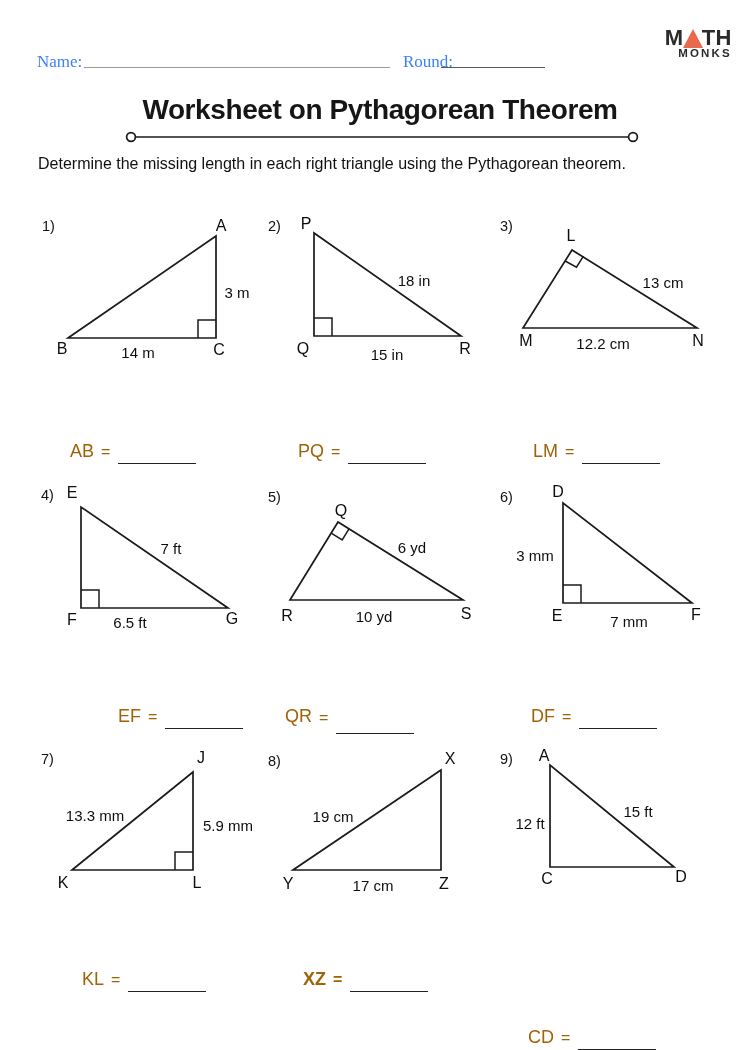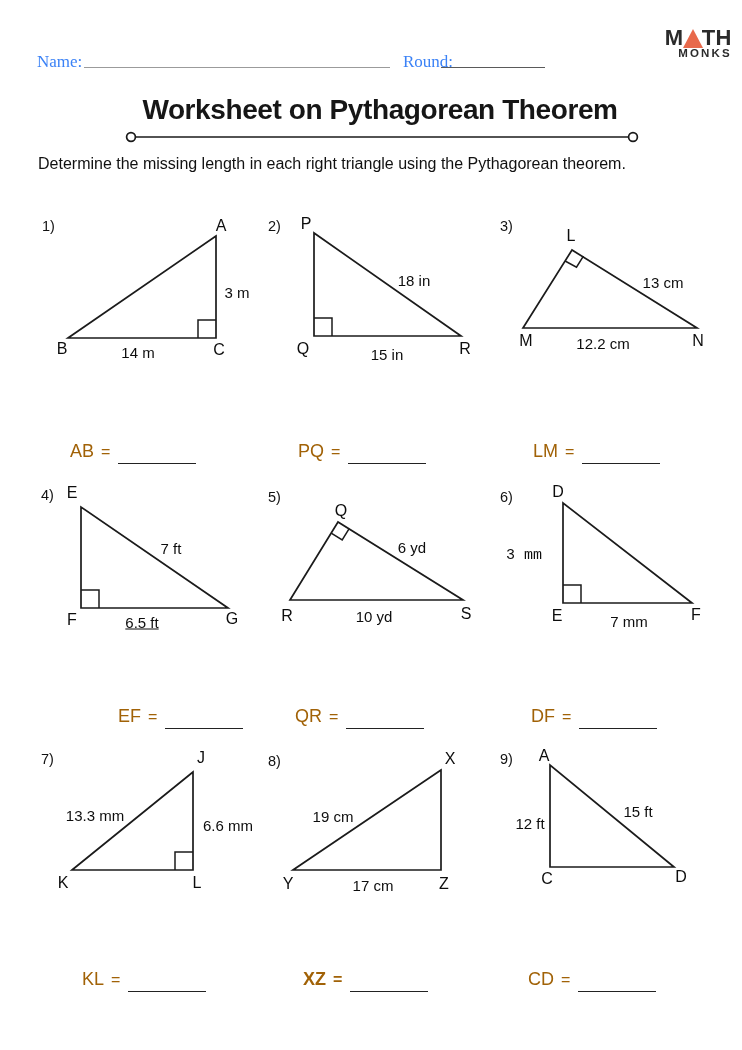--- a/index.html
+++ b/index.html
@@ -123,21 +123,21 @@
   <div class="problem" style="left:38px; top:480px; width:220px; height:155px;">
     <span class="pnum" style="left:3px; top:7px;">4)</span>
     <svg class="fig" width="220" height="155">
       <polygon points="43,27 43,128 190,128"></polygon>
       <path class="ra" d="M 43 110 L 61 110 L 61 128"></path>
     </svg>
     <span class="vlabel" style="left:34px; top:13px;">E</span>
     <span class="vlabel" style="left:34px; top:140px;">F</span>
     <span class="vlabel" style="left:194px; top:139px;">G</span>
     <span class="slabel" style="left:133px; top:68px;">7 ft</span>
-    <span class="slabel" style="left:104px; top:142px;text-decoration:underline;">6.5 ft</span>
+    <span class="slabel" style="left:92px; top:142px;">6.5 ft</span>
   </div>
 
   <div class="problem" style="left:262px; top:480px; width:220px; height:155px;">
     <span class="pnum" style="left:6px; top:9px;">5)</span>
     <svg class="fig" width="220" height="155">
       <polygon points="76,42 28,120 201,120"></polygon>
       <path class="ra" d="M 69.2 53.1 L 80.2 60 L 87 48.9"></path>
     </svg>
     <span class="vlabel" style="left:79px; top:31px;">Q</span>
     <span class="vlabel" style="left:25px; top:136px;">R</span>
@@ -148,51 +148,51 @@
 
   <div class="problem" style="left:495px; top:480px; width:230px; height:155px;">
     <span class="pnum" style="left:5px; top:9px;">6)</span>
     <svg class="fig" width="230" height="155">
       <polygon points="68,23 68,123 197,123"></polygon>
       <path class="ra" d="M 68 105 L 86 105 L 86 123"></path>
     </svg>
     <span class="vlabel" style="left:63px; top:12px;">D</span>
     <span class="vlabel" style="left:62px; top:136px;">E</span>
     <span class="vlabel" style="left:201px; top:135px;">F</span>
-    <span class="slabel" style="left:29px; top:75px;font-family:Liberation Mono, monospace;">3 mm</span>
+    <span class="slabel" style="left:40px; top:75px;">3 mm</span>
     <span class="slabel" style="left:134px; top:141px;">7 mm</span>
   </div>
 
   <div class="answer" style="left:82px; top:706px;margin-left:36px;">
     <span>EF</span>
     <span class="ans-eq">=</span>
     <span class="ans-line"></span>
   </div>
-  <div class="answer" style="left:295px; top:706px;">
+  <div class="answer" style="left:285px; top:706px;align-items:flex-end;">
     <span>QR</span>
     <span class="ans-eq">=</span>
     <span class="ans-line"></span>
   </div>
   <div class="answer" style="left:531px; top:706px;">
     <span>DF</span>
     <span class="ans-eq">=</span>
     <span class="ans-line"></span>
   </div>
 
   <div class="problem" style="left:38px; top:745px; width:230px; height:150px;">
     <span class="pnum" style="left:3px; top:6px;">7)</span>
     <svg class="fig" width="230" height="150">
       <polygon points="155,27 34,125 155,125"></polygon>
       <path class="ra" d="M 137 125 L 137 107 L 155 107"></path>
     </svg>
     <span class="vlabel" style="left:163px; top:13px;">J</span>
     <span class="vlabel" style="left:25px; top:138px;">K</span>
     <span class="vlabel" style="left:159px; top:138px;">L</span>
     <span class="slabel" style="left:57px; top:70px;">13.3 mm</span>
-    <span class="slabel" style="left:190px; top:80px;">6.6 mm</span>
+    <span class="slabel" style="left:190px; top:80px;">5.9 mm</span>
   </div>
 
   <div class="problem" style="left:262px; top:745px; width:220px; height:150px;">
     <span class="pnum" style="left:6px; top:8px;">8)</span>
     <svg class="fig" width="220" height="150">
       <polygon points="179,25 31,125 179,125"></polygon>
     </svg>
     <span class="vlabel" style="left:188px; top:14px;">X</span>
     <span class="vlabel" style="left:26px; top:139px;">Y</span>
     <span class="vlabel" style="left:182px; top:139px;">Z</span>
@@ -215,19 +215,19 @@
   <div class="answer" style="left:82px; top:969px;">
     <span>KL</span>
     <span class="ans-eq">=</span>
     <span class="ans-line"></span>
   </div>
   <div class="answer" style="left:303px; top:969px;font-weight:bold;">
     <span>XZ</span>
     <span class="ans-eq">=</span>
     <span class="ans-line"></span>
   </div>
-  <div class="answer" style="left:528px; top:969px;">
+  <div class="answer" style="left:528px; top:1027px;">
     <span>CD</span>
     <span class="ans-eq">=</span>
     <span class="ans-line"></span>
   </div>
 
 </div>
 
 </body></html>

